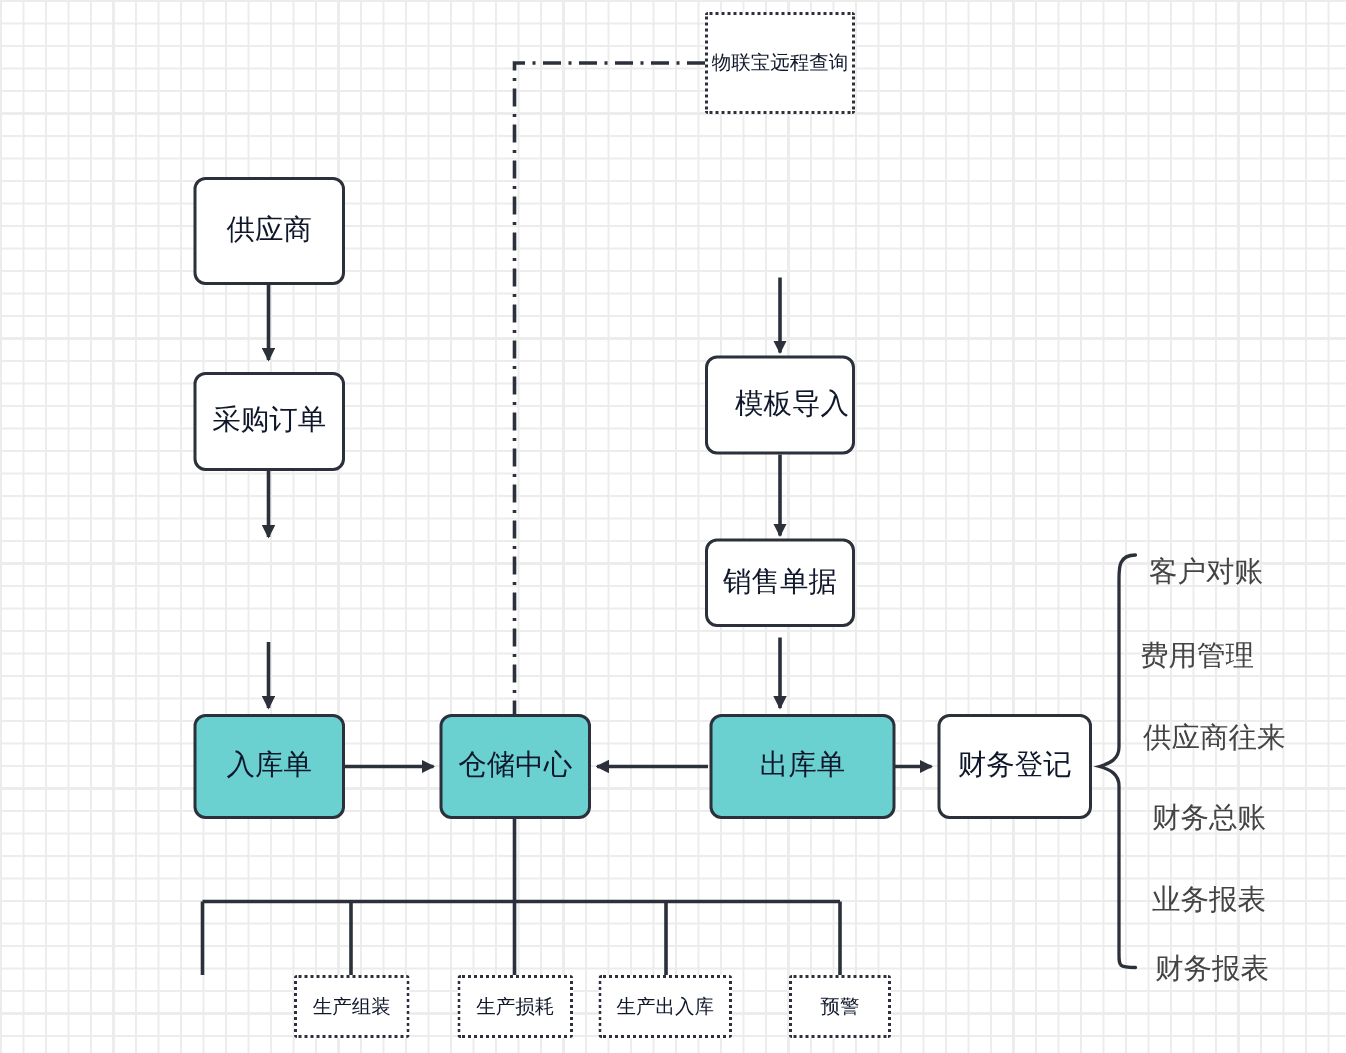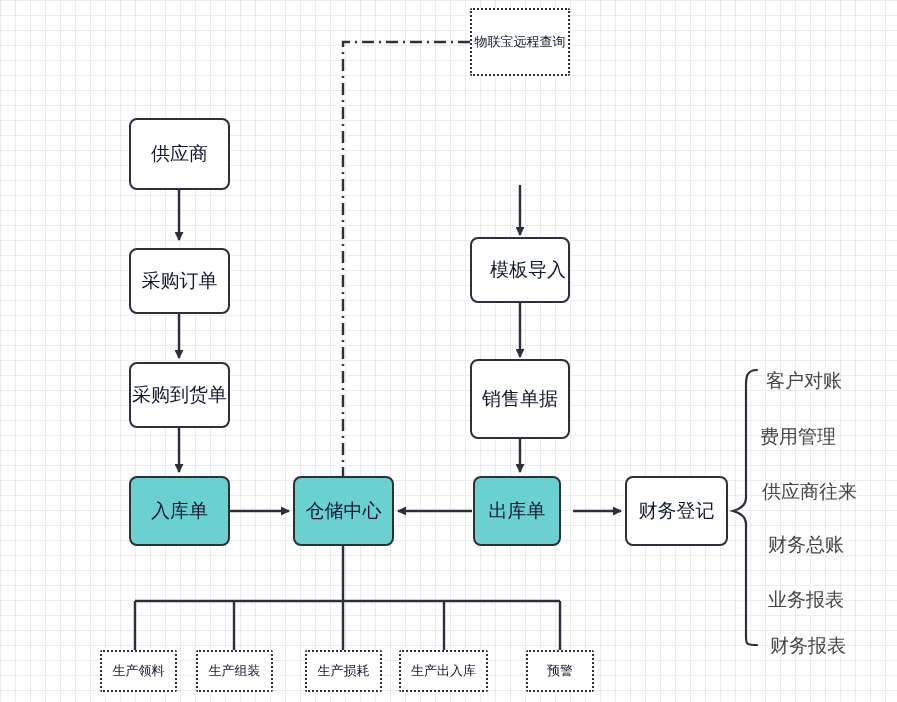--- a/index.html
+++ b/index.html
@@ -112,52 +112,46 @@
   </div>
 
   <div class="node solid" style="left:129px;top:118px;width:101px;height:72px;text-align:center;">
     <span>供应商</span>
   </div>
 
   <div class="node solid" style="left:129px;top:248px;width:101px;height:66px;">
     <span>采购订单</span>
   </div>
 
-  <div class="node solid" style="left:129px;top:362px;width:101px;height:66px;">
-    <span>采购到货单</span>
-  </div>
 
   <div class="node teal" style="left:129px;top:476px;width:101px;height:70px;">
     <span>入库单</span>
   </div>
 
   <div class="node teal" style="left:293px;top:476px;width:101px;height:70px;">
     <span>仓储中心</span>
   </div>
 
 
   <div class="node solid" style="left:470px;top:237px;width:100px;height:66px;padding-left:16px;">
     <span>模板导入</span>
   </div>
 
-  <div class="node solid" style="left:470px;top:359px;width:100px;height:80px;">
+  <div class="node solid" style="left:470px;top:359px;width:100px;height:59px;">
     <span>销售单据</span>
   </div>
 
-  <div class="node teal" style="left:473px;top:476px;width:88px;height:70px;">
+  <div class="node teal" style="left:473px;top:476px;width:124px;height:70px;">
     <span>出库单</span>
   </div>
 
   <div class="node solid" style="left:625px;top:476px;width:103px;height:70px;">
     <span>财务登记</span>
   </div>
 
-  <div class="node dotted" style="left:100px;top:650px;width:77px;height:42px;">
-    <span>生产领料</span>
-  </div>
   <div class="node dotted" style="left:196px;top:650px;width:77px;height:42px;">
     <span>生产组装</span>
   </div>
   <div class="node dotted" style="left:305px;top:650px;width:77px;height:42px;">
     <span>生产损耗</span>
   </div>
   <div class="node dotted" style="left:399px;top:650px;width:89px;height:42px;">
     <span>生产出入库</span>
   </div>
   <div class="node dotted" style="left:526px;top:650px;width:68px;height:42px;">

